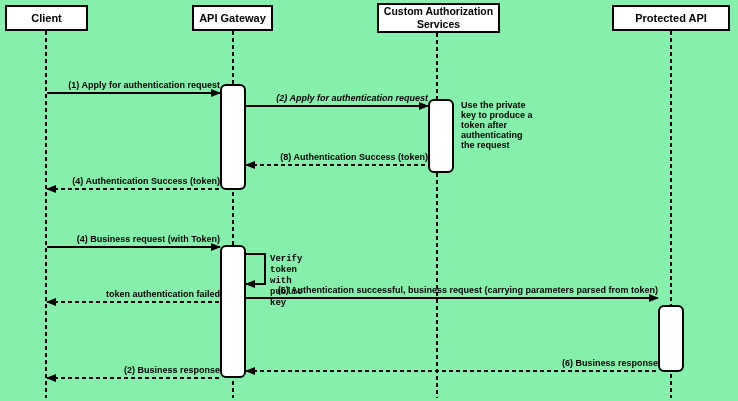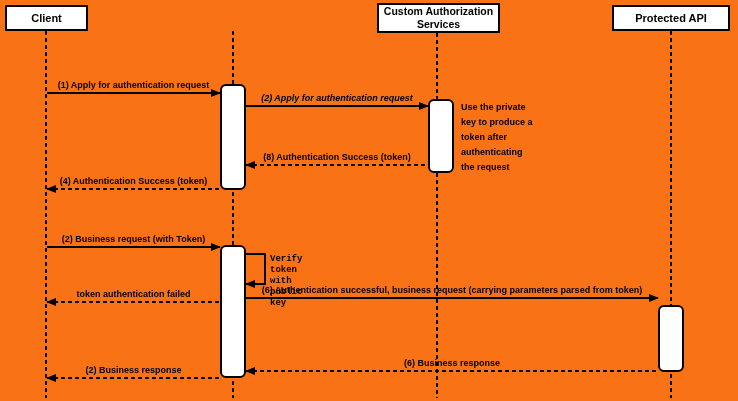--- a/index.html
+++ b/index.html
@@ -1,63 +1,64 @@
 <!DOCTYPE html>
 <html><head>
 <meta charset="utf-8">
 <style>
   * { margin:0; padding:0; box-sizing:border-box; }
   html,body { background:#ffffff; }
   body { font-family:"Liberation Sans", sans-serif; color:#000; }
-  .canvas { position:relative; width:738px; height:401px; background:#f97316; overflow:hidden; }
+  .canvas { position:relative; width:738px; height:401px; background:#86efac; overflow:hidden; }
 
   .lifeline { position:absolute; width:2px; z-index:1;
     background:repeating-linear-gradient(to bottom,#000 0 4px,transparent 4px 7px); }
 
   .participant { position:absolute; border:2px solid #000; background:#fff; z-index:2;
     display:flex; align-items:center; justify-content:center; text-align:center;
     font-weight:bold; font-size:11px; line-height:13px; white-space:pre-line; }
 
   .activation { position:absolute; width:26px; border:2px solid #000; border-radius:6px;
     background:#fff; z-index:2; }
 
   .msg { position:absolute; height:2px; z-index:3; }
   .msg .line { position:absolute; left:0; right:0; top:0; bottom:0; }
   .msg.solid .line { background:#000; }
   .msg.dashed .line { background:repeating-linear-gradient(to right,#000 0 4px,transparent 4px 7px); }
-  .msg .label { position:absolute; left:0; width:100%; bottom:4px; text-align:center;
+  .msg .label { position:absolute; left:0; width:100%; bottom:4px; text-align:right;
     font-size:9px; font-weight:bold; white-space:nowrap; }
   .ah { position:absolute; width:0; height:0; top:-3px;
     border-top:4px solid transparent; border-bottom:4px solid transparent; }
   .ah.r { right:-1px; border-left:10px solid #000; }
   .ah.l { left:-1px; border-right:10px solid #000; }
 
   .selfloop { position:absolute; z-index:3;font-family:Liberation Mono, monospace; }
   .selfloop .seg-top { position:absolute; top:0; left:0; right:0; height:2px; background:#000; }
   .selfloop .seg-right { position:absolute; top:0; bottom:0; right:0; width:2px; background:#000; }
   .selfloop .seg-bottom { position:absolute; bottom:0; left:0; right:0; height:2px; background:#000; }
   .selfloop .ahl { position:absolute; left:-1px; bottom:-3px; width:0; height:0;
     border-top:4px solid transparent; border-bottom:4px solid transparent; border-right:10px solid #000; }
   .selfloop .label { position:absolute; left:24px; top:1px; font-size:9px; font-weight:bold;
     white-space:pre-line; line-height:11px; }
 
   .note { position:absolute; font-size:9px; font-weight:bold; white-space:pre-line;
-    line-height:15px; z-index:3; }
+    line-height:10px; z-index:3; }
 </style>
 </head>
 <body>
 
 <div class="canvas">
 
   <div class="lifeline" style="left:45px; top:31px; height:367px;"></div>
   <div class="lifeline" style="left:232px; top:31px; height:367px;"></div>
   <div class="lifeline" style="left:436px; top:33px; height:365px;"></div>
   <div class="lifeline" style="left:670px; top:31px; height:367px;"></div>
 
   <div class="participant" style="left:5px; top:5px; width:83px; height:26px;">Client</div>
+  <div class="participant" style="left:192px; top:5px; width:81px; height:26px;">API Gateway</div>
   <div class="participant" style="left:377px; top:3px; width:123px; height:30px; font-size:10.5px;">Custom Authorization
 Services</div>
   <div class="participant" style="left:612px; top:5px; width:118px; height:26px;">Protected API</div>
 
   <div class="activation" style="left:220px; top:84px; height:106px;"></div>
   <div class="activation" style="left:428px; top:99px; height:74px;"></div>
   <div class="activation" style="left:220px; top:245px; height:133px;"></div>
   <div class="activation" style="left:658px; top:305px; height:67px;"></div>
 
   <div class="msg solid" style="left:47px; top:92px; width:173px;">
@@ -84,21 +85,21 @@
     <div class="ah l"></div>
   </div>
 
   <div class="msg dashed" style="left:47px; top:188px; width:173px;">
     <div class="label">(4) Authentication Success (token)</div>
     <div class="line"></div>
     <div class="ah l"></div>
   </div>
 
   <div class="msg solid" style="left:47px; top:246px; width:173px;">
-    <div class="label">(2) Business request (with Token)</div>
+    <div class="label">(4) Business request (with Token)</div>
     <div class="line"></div>
     <div class="ah r"></div>
   </div>
 
   <div class="selfloop" style="left:246px; top:253px; width:20px; height:32px;">
     <div class="seg-top"></div>
     <div class="seg-right"></div>
     <div class="seg-bottom"></div>
     <div class="ahl"></div>
     <div class="label">Verify token

